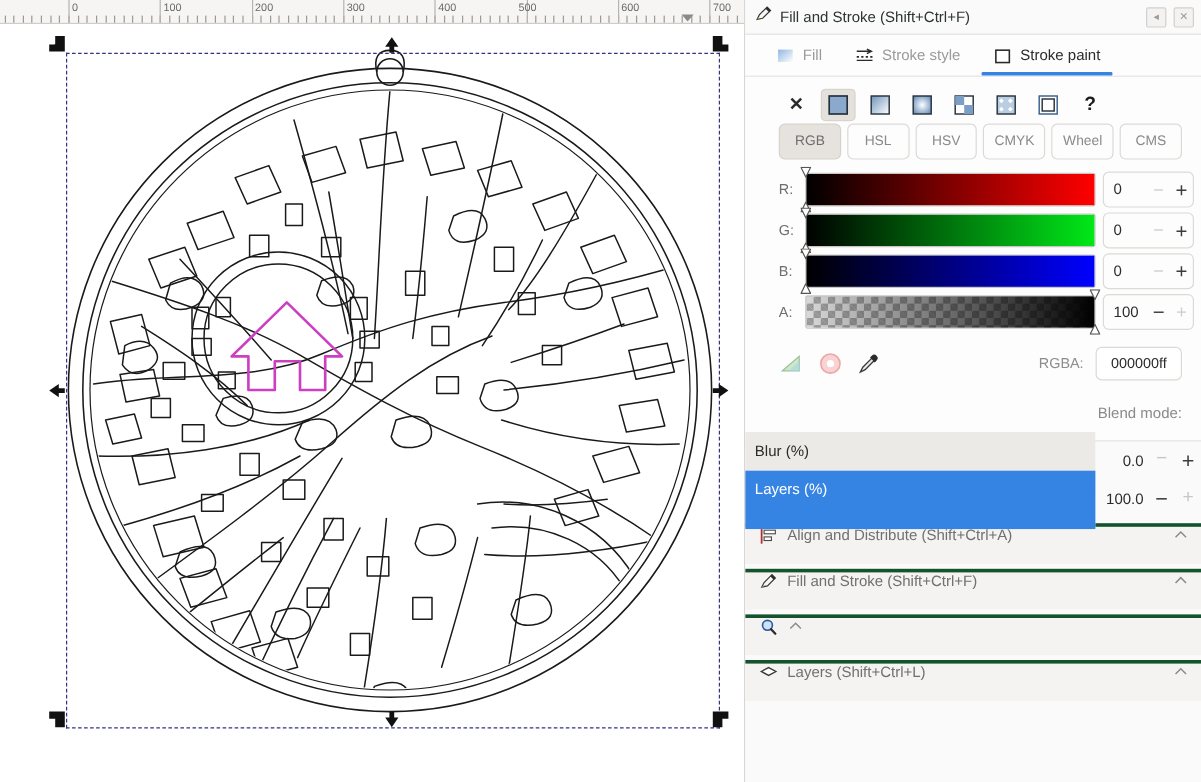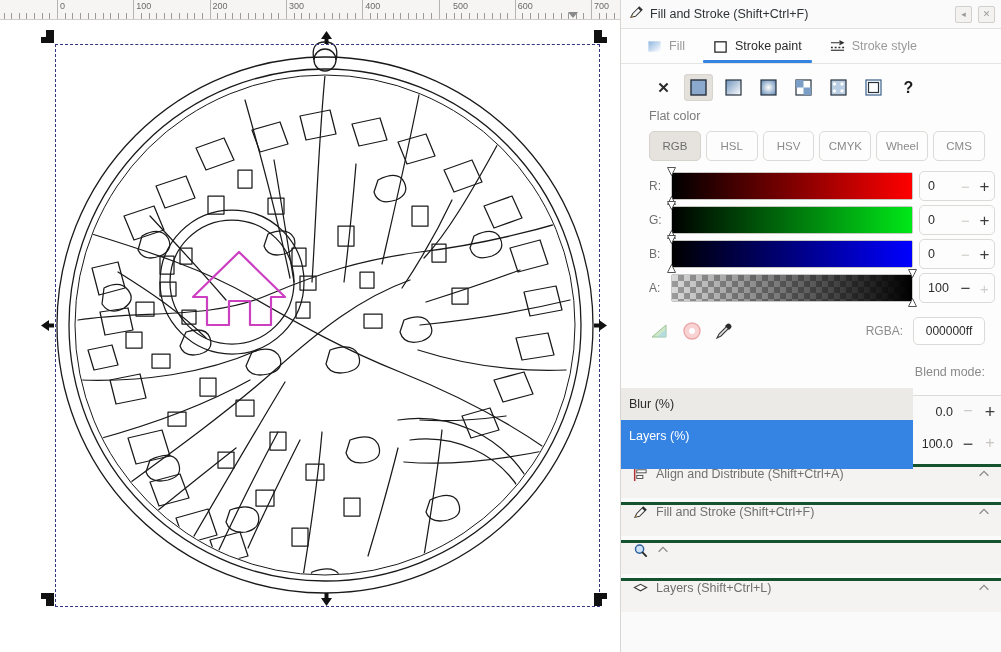--- a/index.html
+++ b/index.html
@@ -280,21 +280,21 @@
         <div class="rlabel" style="left: 60px;">0</div>
         <div class="tick major" style="left: 133.3px;"></div>
         <div class="rlabel" style="left: 136.3px;">100</div>
         <div class="tick major" style="left: 209.6px;"></div>
         <div class="rlabel" style="left: 212.6px;">200</div>
         <div class="tick major" style="left: 285.9px;"></div>
         <div class="rlabel" style="left: 288.9px;">300</div>
         <div class="tick major" style="left: 362.2px;"></div>
         <div class="rlabel" style="left: 365.2px;">400</div>
         <div class="tick major" style="left: 438.5px;"></div>
-        <div class="rlabel" style="left: 453px;">500</div>
+        <div class="rlabel" style="left: 432px;">500</div>
         <div class="tick major" style="left: 514.8px;"></div>
         <div class="rlabel" style="left: 517.8px;">600</div>
         <div class="tick major" style="left: 591.1px;"></div>
         <div class="rlabel" style="left: 594.1px;">700</div>
         <div class="cursor-marker" style="left: 568px;"></div>
       </div>
 
     <div class="drawing-wrap">
       <svg width="620" height="632" viewBox="0 0 620 632">
         <g fill="none" stroke="#1a1a1a" stroke-width="1.3">
@@ -490,33 +490,33 @@
             <defs>
                 <linearGradient id="fg1" x1="0" y1="0" x2="1" y2="1">
               <stop offset="0" stop-color="#8fb6e0"></stop>
                   <stop offset="1" stop-color="#ffffff"></stop>
                 </linearGradient>
               </defs>
             <rect x="1.5" y="2.5" width="13" height="11" fill="url(#fg1)"></rect>
           </svg>
           <span>Fill</span>
         </div>
-        <div class="tab active">
-          <svg class="tab-ico" viewBox="0 0 16 16">
-            <rect x="2" y="3" width="12" height="11" fill="#fff" stroke="#2b2b2b" stroke-width="1.4"></rect>
-          </svg>
-          <span>Stroke paint</span>
-        </div>
         <div class="tab">
           <svg class="tab-ico" viewBox="0 0 16 16">
             <path d="M1 4 H13 M10 2 L14 4 L10 6" stroke="#2b2b2b" stroke-width="1.3" fill="none"></path>
             <path d="M1 9 H3 M5 9 H7 M9 9 H11 M13 9 H15" stroke="#2b2b2b" stroke-width="1.5"></path>
             <path d="M1 12 H15" stroke="#2b2b2b" stroke-width="1.2"></path>
           </svg>
           <span>Stroke style</span>
+        </div>
+        <div class="tab active">
+          <svg class="tab-ico" viewBox="0 0 16 16">
+            <rect x="2" y="3" width="12" height="11" fill="#fff" stroke="#2b2b2b" stroke-width="1.4"></rect>
+          </svg>
+          <span>Stroke paint</span>
         </div>
       </div>
       <div class="tab-sep"></div>
 
       <div class="paint-row">
         <div class="ptype">
             <span class="xglyph">✕</span>
           </div>
         <div class="ptype sel">
           <svg width="17" height="17" viewBox="0 0 17 17">
@@ -562,21 +562,20 @@
           <svg width="17" height="17" viewBox="0 0 17 17">
             <rect x="1" y="1" width="15" height="15" fill="#ffffff" stroke="#3a5f8c" stroke-width="1.2"></rect>
             <rect x="3.5" y="3.5" width="10" height="10" fill="#ffffff" stroke="#27313c" stroke-width="1.2"></rect>
           </svg>
         </div>
         <div class="ptype">
             <span class="qglyph">?</span>
           </div>
       </div>
 
-      <div class="flat-label">Flat color</div>
 
       <div class="mode-row">
         <div class="mode-btn sel">RGB</div>
         <div class="mode-btn">HSL</div>
         <div class="mode-btn">HSV</div>
         <div class="mode-btn">CMYK</div>
         <div class="mode-btn">Wheel</div>
         <div class="mode-btn">CMS</div>
       </div>
 

